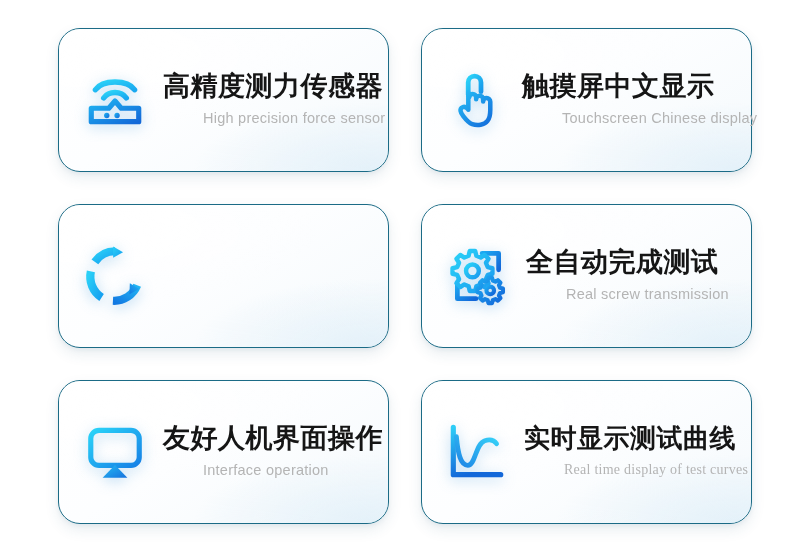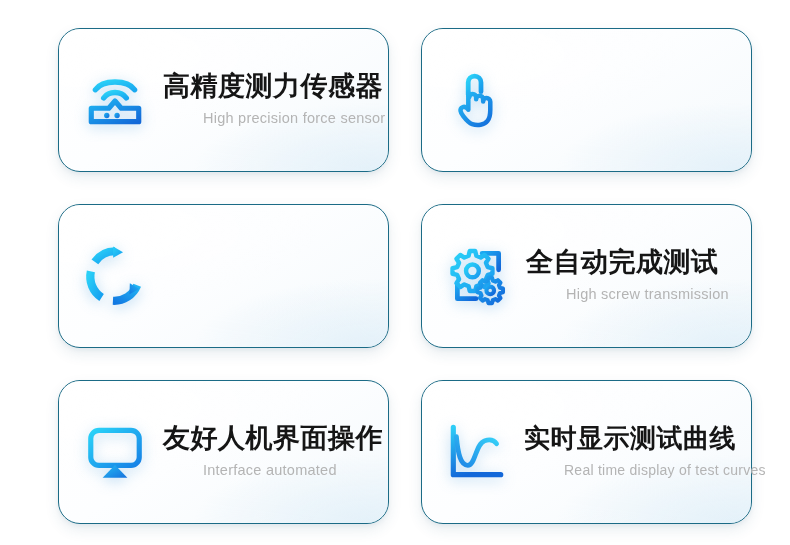--- a/index.html
+++ b/index.html
@@ -102,21 +102,21 @@
     color: #b4b4b4;
     white-space: nowrap;
     margin-left: 40px;
   }
 
   
   .card-2 .card-icon { margin-right: 8px; }
   .card-2 .card-title { font-size: 27px; }
   .card-5 .card-title { font-size: 27px; }
   .card-6 .card-title { font-size: 26px; }
-  .card-6 .card-subtitle { font-size: 14px; }
+  .card-6 .card-subtitle { font-size: 14px; font-family: Liberation Serif, serif; }
   .card-6 { padding-left: 18px; }
 </style>
 </head>
 <body>
 
 <div class="feature-grid">
 
   <div class="feature-card card-1">
     <span class="card-icon">
       <svg viewBox="0 0 64 64" xmlns="http://www.w3.org/2000/svg">
@@ -172,20 +172,24 @@
                  C43.9 31.4 42.2 30.1 40.4 30.1
                  C38.7 30.1 37.0 31.3 37.0 33.5
                  L37.0 31.5
                  C37.0 29.1 35.3 27.9 33.6 27.9
                  C31.8 27.9 30.2 29.1 30.2 31.3
                  L30.2 29.6
                  C30.2 27.3 28.6 26.1 26.9 26.1
                  C25.2 26.1 23.7 27.2 23.6 29.2" fill="none" stroke="url(#g2b)" stroke-width="4.4" stroke-linejoin="round" stroke-linecap="round"></path>
       </svg>
     </span>
+    <span class="card-text">
+      <span class="card-title">触摸屏中文显示</span>
+      <span class="card-subtitle">Touchscreen Chinese display</span>
+    </span>
   </div>
 
   <div class="feature-card card-3">
     <span class="card-icon">
       <svg viewBox="0 0 64 64" xmlns="http://www.w3.org/2000/svg">
         <defs>
           <linearGradient id="g3a" x1="0" y1="0" x2="1" y2="1">
             <stop offset="0" stop-color="#29cff7"></stop>
             <stop offset="1" stop-color="#159ff0"></stop>
           </linearGradient>
@@ -227,21 +231,21 @@
 
         <path d="M24.0 7.8 L29.3 7.8 L30.4 12.3 L34.6 14.1 L38.5 11.6 L42.2 15.3 L39.7 19.2 L41.5 23.4 L46.0 24.5 L46.0 29.8 L41.5 30.9 L39.7 35.1 L42.2 39.0 L38.5 42.7 L34.6 40.2 L30.4 42.0 L29.3 46.5 L24.0 46.5 L22.9 42.0 L18.7 40.2 L14.8 42.7 L11.1 39.0 L13.6 35.1 L11.8 30.9 L7.3 29.8 L7.3 24.5 L11.8 23.4 L13.6 19.2 L11.1 15.3 L14.8 11.6 L18.7 14.1 L22.9 12.3 Z" fill="none" stroke="url(#g4a)" stroke-width="4.3" stroke-linejoin="round"></path>
         <circle cx="26.6" cy="27.1" r="6.2" fill="none" stroke="url(#g4a)" stroke-width="4.3"></circle>
 
         <path d="M42.1 33.6 L45.6 33.6 L46.3 36.4 L48.9 37.5 L51.3 36.0 L53.8 38.5 L52.3 40.9 L53.4 43.5 L56.2 44.2 L56.2 47.7 L53.4 48.4 L52.3 51.0 L53.8 53.4 L51.3 55.9 L48.9 54.4 L46.3 55.5 L45.6 58.3 L42.1 58.3 L41.4 55.5 L38.8 54.4 L36.4 55.9 L33.9 53.4 L35.4 51.0 L34.3 48.4 L31.5 47.7 L31.5 44.2 L34.3 43.5 L35.4 40.9 L33.9 38.5 L36.4 36.0 L38.8 37.5 L41.4 36.4 Z" fill="none" stroke="url(#g4b)" stroke-width="4.0" stroke-linejoin="round"></path>
         <circle cx="43.85" cy="45.95" r="3.7" fill="none" stroke="url(#g4b)" stroke-width="4.0"></circle>
       </svg>
     </span>
     <span class="card-text">
       <span class="card-title">全自动完成测试</span>
-      <span class="card-subtitle">High screw transmission</span>
+      <span class="card-subtitle">Real screw transmission</span>
     </span>
   </div>
 
   <div class="feature-card card-5">
     <span class="card-icon">
       <svg viewBox="0 0 64 64" xmlns="http://www.w3.org/2000/svg">
         <defs>
           <linearGradient id="g5a" x1="0" y1="0" x2="1" y2="1">
             <stop offset="0" stop-color="#2ad3f8"></stop>
             <stop offset="1" stop-color="#1681e6"></stop>
@@ -256,21 +260,21 @@
           <line x1="21.5" y1="35" x2="21.5" y2="30"></line>
           <line x1="28.5" y1="35" x2="28.5" y2="23"></line>
           <line x1="35.5" y1="35" x2="35.5" y2="27"></line>
           <line x1="42.5" y1="35" x2="42.5" y2="21"></line>
         </g>
         <path d="M32 44.5 L44 57 L20 57 Z" fill="url(#g5b)"></path>
       </svg>
     </span>
     <span class="card-text">
       <span class="card-title">友好人机界面操作</span>
-      <span class="card-subtitle">Interface automated</span>
+      <span class="card-subtitle">Interface operation</span>
     </span>
   </div>
 
   <div class="feature-card card-6">
     <span class="card-icon">
       <svg viewBox="0 0 64 64" xmlns="http://www.w3.org/2000/svg">
         <defs>
           <linearGradient id="g6a" x1="0" y1="0" x2="0.3" y2="1">
             <stop offset="0" stop-color="#2ecdf7"></stop>
             <stop offset="1" stop-color="#1368d9"></stop>

